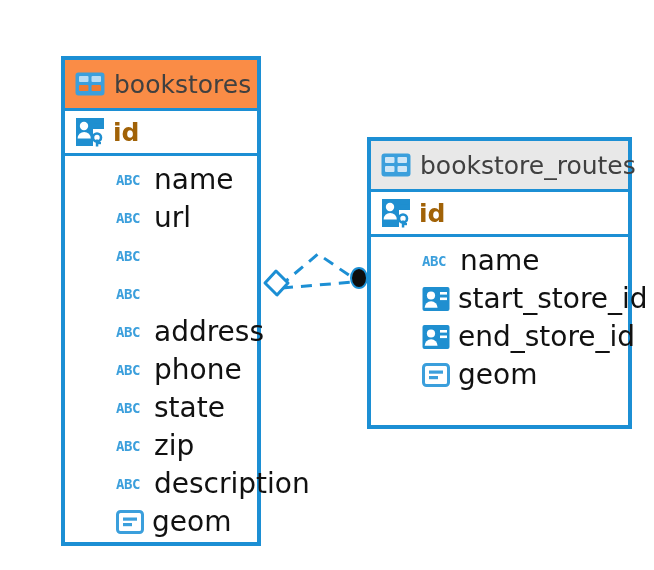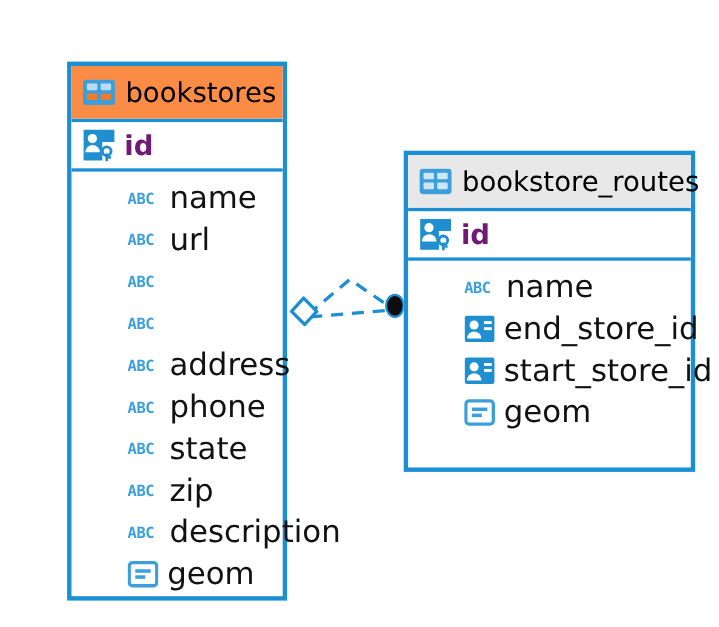--- a/index.html
+++ b/index.html
@@ -61,40 +61,40 @@
     gap: 9px;
   }
   .entity-header.selected {
     background: #fa8c46;
   }
   .entity-header.unselected {
     background: #e8e8e8;
   }
   .entity-title {
     font-size: 25px;
-    color: #000000;
+    color: #404040;
     line-height: 1;
     white-space: nowrap;
   }
 
   .pk-row {
     box-sizing: border-box;
     display: flex;
     align-items: center;
     height: 48px;
     padding-left: 10px;
     gap: 8px;
     border-top: 3px solid #1c8fd4;
     border-bottom: 3px solid #1c8fd4;
     background: #ffffff;
   }
   .pk-label {
     font-size: 25px;
     font-weight: bold;
-    color: #701a75;
+    color: #a16207;
     line-height: 1;
   }
 
   .col-list {
     padding-top: 5px;
   }
   .col-row {
     box-sizing: border-box;
     display: flex;
     align-items: center;
@@ -278,32 +278,32 @@
       </div>
 
       <div class="col-row">
         <svg class="icon icon-fk" viewBox="0 0 28 26">
           <rect x="0.5" y="1" width="27" height="24" rx="2" fill="#1f8fd0"></rect>
           <circle cx="9" cy="9.5" r="4.1" fill="#ffffff"></circle>
           <path d="M2.6 21.8 a6.5 6.5 0 0 1 13 0 z" fill="#ffffff"></path>
           <rect x="18" y="6" width="7" height="2.6" fill="#ffffff"></rect>
           <rect x="18" y="11.5" width="7" height="2.6" fill="#ffffff"></rect>
         </svg>
-        <span class="col-label">end_store_id</span>
+        <span class="col-label">start_store_id</span>
       </div>
 
       <div class="col-row">
         <svg class="icon icon-fk" viewBox="0 0 28 26">
           <rect x="0.5" y="1" width="27" height="24" rx="2" fill="#1f8fd0"></rect>
           <circle cx="9" cy="9.5" r="4.1" fill="#ffffff"></circle>
           <path d="M2.6 21.8 a6.5 6.5 0 0 1 13 0 z" fill="#ffffff"></path>
           <rect x="18" y="6" width="7" height="2.6" fill="#ffffff"></rect>
           <rect x="18" y="11.5" width="7" height="2.6" fill="#ffffff"></rect>
         </svg>
-        <span class="col-label">start_store_id</span>
+        <span class="col-label">end_store_id</span>
       </div>
 
       <div class="col-row">
         <svg class="icon icon-geom" viewBox="0 0 28 26">
           <rect x="1.5" y="2.5" width="25" height="21" rx="3" fill="#ffffff" stroke="#3b9fdc" stroke-width="3"></rect>
           <rect x="7" y="8.5" width="14" height="3.2" fill="#3b9fdc"></rect>
           <rect x="7" y="14" width="9" height="3.2" fill="#3b9fdc"></rect>
         </svg>
         <span class="col-label">geom</span>
       </div>

